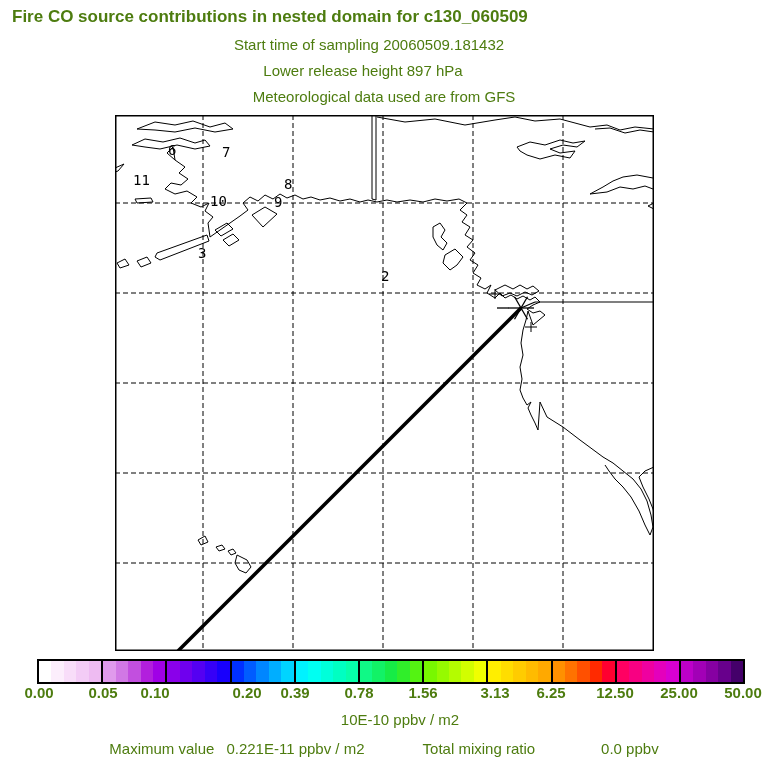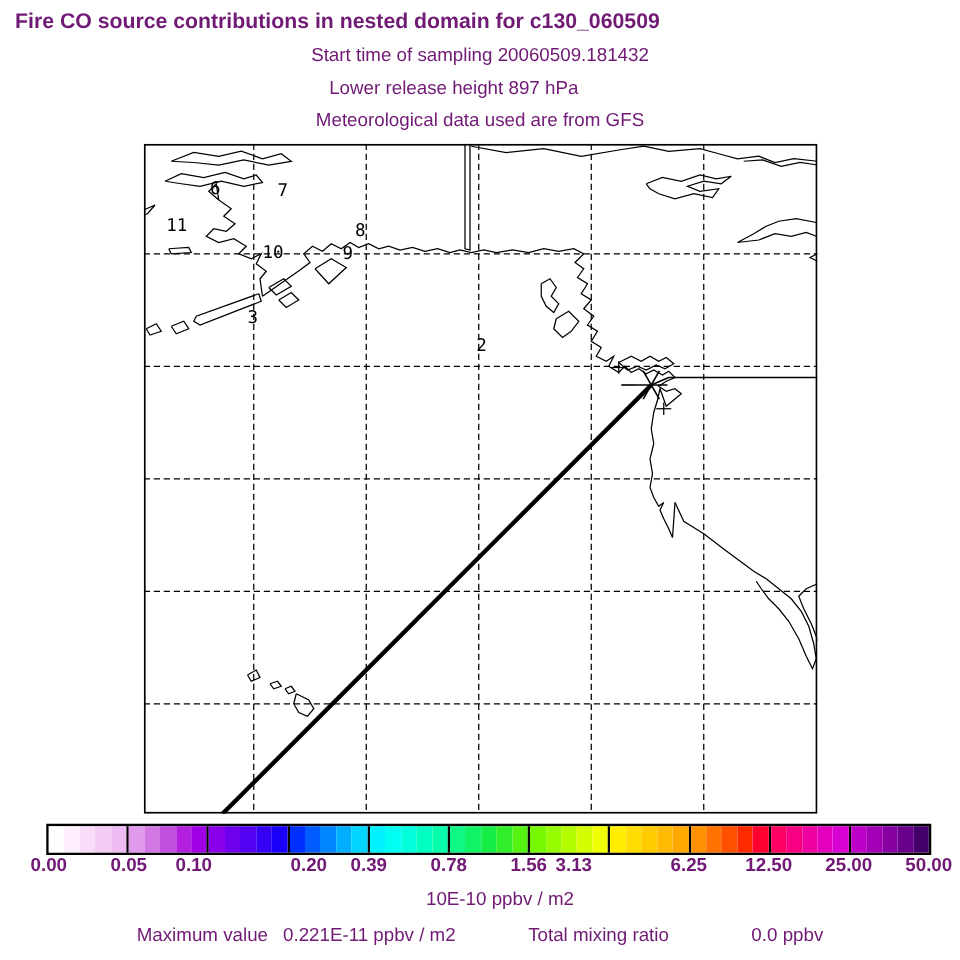--- a/index.html
+++ b/index.html
@@ -1,17 +1,17 @@
 <!DOCTYPE html>
 <html><head>
 <meta charset="utf-8">
 <style>
   html,body{margin:0;padding:0;background:#fff;}
   #page{position:relative;width:768px;height:768px;background:#ffffff;overflow:hidden;
-        font-family:"Liberation Sans",sans-serif;color:#701a75;}
+        font-family:"Liberation Sans",sans-serif;color:#4d7c0f;}
   .title{position:absolute;top:7px;left:12px;font-size:17px;font-weight:bold;letter-spacing:0px;}
   .hline{position:absolute;left:0;width:768px;text-align:center;font-size:15px;}
   .hrow{display:flex;justify-content:center;}
   #map-wrap{position:absolute;left:115px;top:115px;width:539px;height:536px;}
   svg{display:block;}
   #colorbar-box{position:absolute;left:37px;top:659px;width:704px;height:21px;
       border:2px solid #000;display:flex;}
   .cb-seg{flex:1;display:flex;border-right:2px solid #000;}
   .cb-seg:last-child{border-right:none;}
   .cb-cell{flex:1;}
@@ -22,21 +22,21 @@
   #stats .gap-s{width:12px;}
   #stats .gap-l{width:58px;}
   #stats .gap-xl{width:66px;}
 </style>
 </head>
 <body>
 <div id="page">
 
 <div class="title">Fire CO source contributions in nested domain for c130_060509</div>
 
-<div class="hline hrow" style="top:36px;flex-direction:column;">
+<div class="hline hrow" style="top:36px;">
   <span>Start time of sampling 20060509.181432</span>
   <span style="width:30px;"></span>
 </div>
 
 <div class="hline hrow" style="top:62px;">
   <span>Lower release height  897 hPa</span>
   <span style="width:42px;"></span>
 </div>
 
 <div class="hline" style="top:88px;">Meteorological data used are from GFS</div>
@@ -184,21 +184,21 @@
       </div>
     </div>
 <div id="cb-labels">
       <div class="cb-tick" style="left: 0px;">0.00</div>
       <div class="cb-tick" style="left: 64px;">0.05</div>
       <div class="cb-tick" style="left: 116px;">0.10</div>
       <div class="cb-tick" style="left: 208px;">0.20</div>
       <div class="cb-tick" style="left: 256px;">0.39</div>
       <div class="cb-tick" style="left: 320px;">0.78</div>
       <div class="cb-tick" style="left: 384px;">1.56</div>
-      <div class="cb-tick" style="left: 420px;">3.13</div>
+      <div class="cb-tick" style="left: 456px;">3.13</div>
       <div class="cb-tick" style="left: 512px;">6.25</div>
       <div class="cb-tick" style="left: 576px;">12.50</div>
       <div class="cb-tick" style="left: 640px;">25.00</div>
       <div class="cb-tick" style="left: 704px;">50.00</div>
     </div>
 <div id="cb-unit">10E-10 ppbv / m2</div>
 
 <div id="stats">
   <span>Maximum value</span>
   <span class="gap-s"></span>

